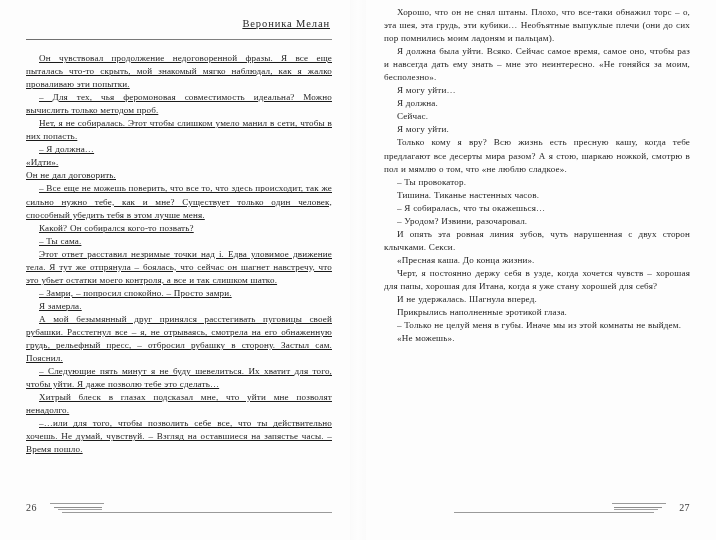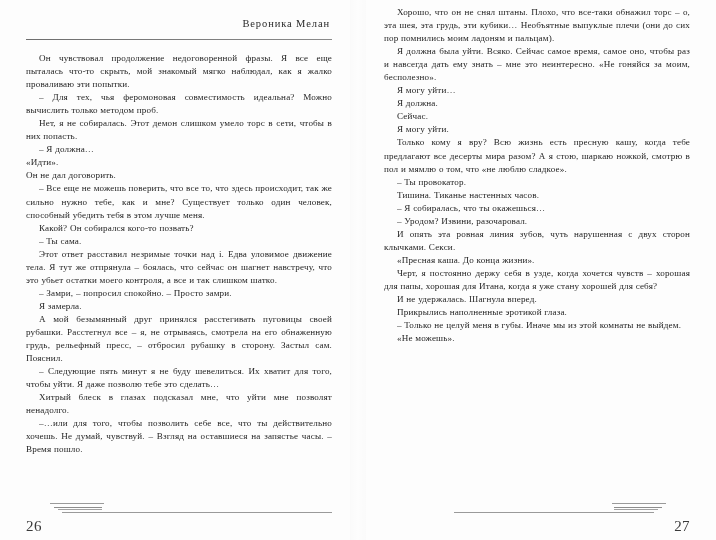--- a/index.html
+++ b/index.html
@@ -26,20 +26,21 @@
   .page {
     position: relative;
     width: 358px;
     height: 540px;
     box-sizing: border-box;
     background: #fdfdfd;
   }
 
   .page-left {
     padding: 0 26px 0 26px;
+    text-decoration: underline;
   }
   .page-right {
     padding: 0 26px 0 26px;
   }
 
   
   .runhead {
     height: 46px;
     padding-top: 18px;
     box-sizing: border-box;
@@ -90,23 +91,23 @@
   
   .folio {
     position: absolute;
     bottom: 18px;
     left: 26px;
     right: 26px;
     height: 22px;
   }
   .folio-num {
     position: absolute;
-    font-size: 15px;
+    font-size: 10px;
     color: #3a3a3a;
-    top: 18px;
+    top: 2px;
     letter-spacing: 0.4px;
   }
   .page-left .folio-num { left: 0; }
   .page-right .folio-num { right: 0; }
 
   .orn {
     position: absolute;
     top: 0;
     height: 18px;
     width: 100%;
@@ -148,21 +149,21 @@
   <div class="page page-left">
 
     <div class="runhead">
       <div class="runhead-text">Вероника Мелан</div>
       <div class="runhead-rule"></div>
     </div>
 
     <div class="body-col">
       <p>Он чувствовал продолжение недоговоренной фразы. Я все еще пыталась что-то скрыть, мой знакомый мягко наблюдал, как я жалко проваливаю эти попытки.</p>
       <p>– Для тех, чья феромоновая совместимость идеальна? Можно вычислить только методом проб.</p>
-      <p>Нет, я не собиралась. Этот демон слишком умело торс в сети, чтобы в них попасть.</p>
+      <p>Нет, я не собиралась. Этот чтобы слишком умело манил в сети, чтобы в них попасть.</p>
       <p>– Я должна…</p>
       <p class="noindent">«Идти».</p>
       <p class="noindent">Он не дал договорить.</p>
       <p>– Все еще не можешь поверить, что все то, что здесь происходит, так же сильно нужно тебе, как и мне? Существует только один человек, способный убедить тебя в этом лучше меня.</p>
       <p>Какой? Он собирался кого-то позвать?</p>
       <p>– Ты сама.</p>
       <p>Этот ответ расставил незримые точки над i. Едва уловимое движение тела. Я тут же отпрянула – боялась, что сейчас он шагнет навстречу, что это убьет остатки моего контроля, а все и так слишком шатко.</p>
       <p>– Замри, – попросил спокойно. – Просто замри.</p>
       <p>Я замерла.</p>
       <p>А мой безымянный друг принялся расстегивать пуговицы своей рубашки. Расстегнул все – я, не отрываясь, смотрела на его обнаженную грудь, рельефный пресс, – отбросил рубашку в сторону. Застыл сам. Пояснил.</p>

